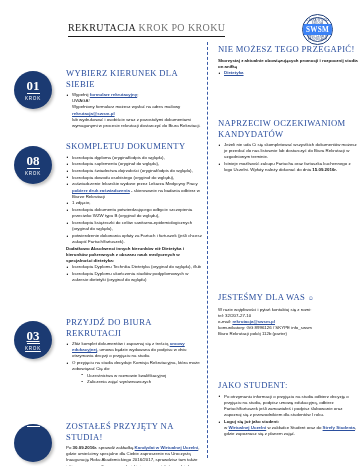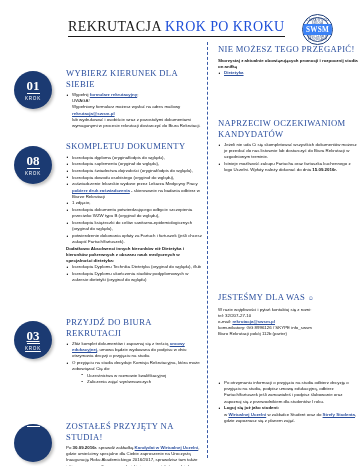--- a/index.html
+++ b/index.html
@@ -16,24 +16,24 @@
     position: absolute; left: 0; top: 8px; width: 360px; height: 34px;
   }
   .title-wrap {
     position: absolute; left: 68px; top: 9px;
     border-bottom: 1.6px solid #1a1a1a;
     padding-bottom: 1px;
     white-space: nowrap;
   }
   .title-a, .title-b {
     font-family: "Liberation Serif", serif;
-    font-size: 14px; letter-spacing: .4px; font-weight: 400;
+    font-size: 10px; letter-spacing: .4px; font-weight: 400;
   }
   .title-a { color: #1a1a1a; }
-  .title-b { color: #1d4ed8; margin-top: 16px; }
+  .title-b { color: #737373; margin-top: 16px; }
 
   .logo {
     position: absolute; left: 302px; top: 6px;
     width: 31px; height: 31px; border-radius: 50%;
     background: #ffffff;
     border: 1.2px solid #1f3f7a;
     box-shadow: 0 0 0 1px #fff inset;
     display: flex; align-items: center; justify-content: center;
     overflow: hidden;
   }
@@ -259,20 +259,21 @@
     <p class="body">W razie wątpliwości i pytań kontaktuj się z nami:</p>
     <p class="body">tel: 32/207-27-10</p>
     <p class="body">
       <span>e-mail: </span><a class="lnk" href="#">rekrutacja@swsm.pl</a>
     </p>
     <p class="body">komunikatory: GG 8996126 / SKYPE info_swsm</p>
     <p class="body">Biuro Rekrutacji pokój 112b (parter)</p>
   </div>
 
   <div class="col-right" id="sec-student">
+    <h2 class="sec">JAKO STUDENT:</h2>
     <ul class="list">
       <li>Po otrzymaniu informacji o przyjęciu na studia odbierz decyzję o przyjęciu na studia, podpisz umowę edukacyjną, odbierz Fartuch/fartuszek jeśli zamawiałeś i podpisz ślubowanie oraz zapoznaj się z przewodnikiem dla studentów I roku.</li>
       <li>
         <span class="bold">Loguj się już jako student:</span>
         <div>
           <span>w </span><a class="lnk" href="#">Wirtualnej Uczelni</a><span> w zakładce Student oraz do </span><a class="lnk" href="#">Strefy Studenta</a><span>, gdzie zapoznasz się z planem zajęć.</span>
         </div>
       </li>
     </ul>
   </div>

